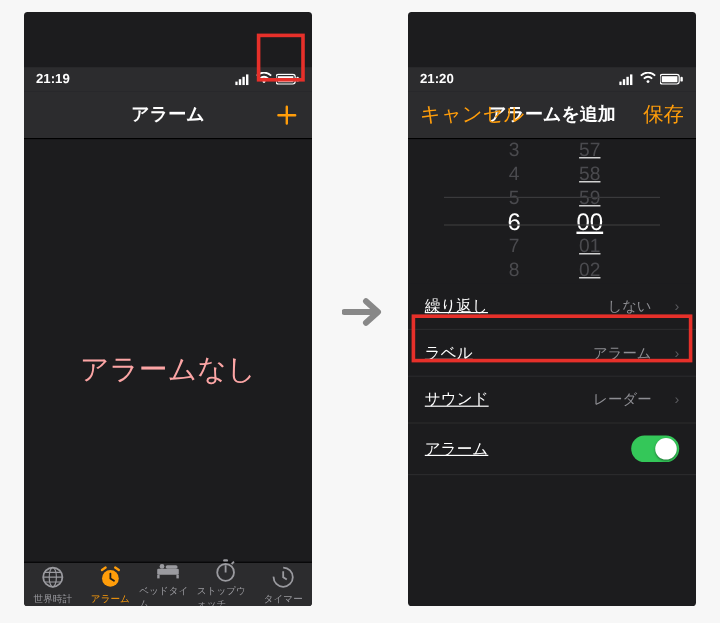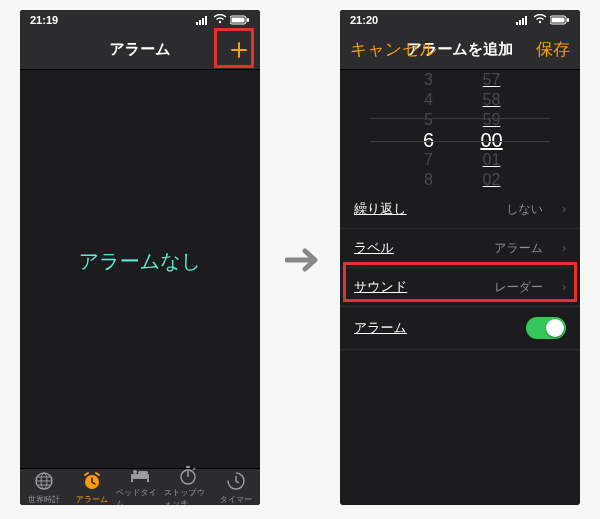--- a/index.html
+++ b/index.html
@@ -41,20 +41,21 @@
   
   .status-bar{
     height:20px;
     display:flex;
     justify-content:space-between;
     align-items:center;
     padding:0 10px;
     font-size:11px;
     font-weight:600;
     background:#2c2c2e;
+    margin-top:46px;
   }
   .status-right{display:flex;align-items:center;gap:3px;}
   .sig, .batt{
     display:inline-block;
   }
   .sig svg, .batt svg{display:block;}
 
   
   .nav-bar{
     height:40px;
@@ -85,22 +86,22 @@
   
   .left-body{
     flex:1;
     display:flex;
     flex-direction:column;
     justify-content:center;
     align-items:center;
     height:calc(100% - 20px - 40px - 52px);
   }
   .empty-msg{
-    color:#5eead4;
-    font-size:20px;
+    color:#fca5a5;
+    font-size:24px;
   }
 
   
   .tab-bar{
     position:absolute;
     bottom:0;left:0;right:0;
     height:37px;
     background:#2c2c2e;
     border-top:1px solid #000;
     display:flex;

